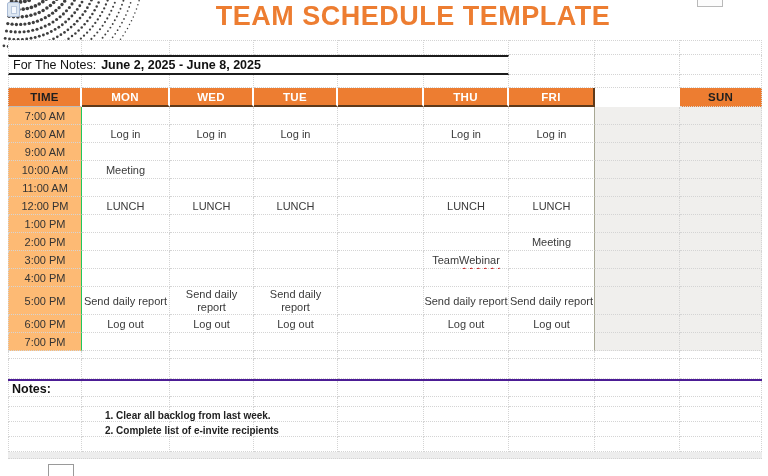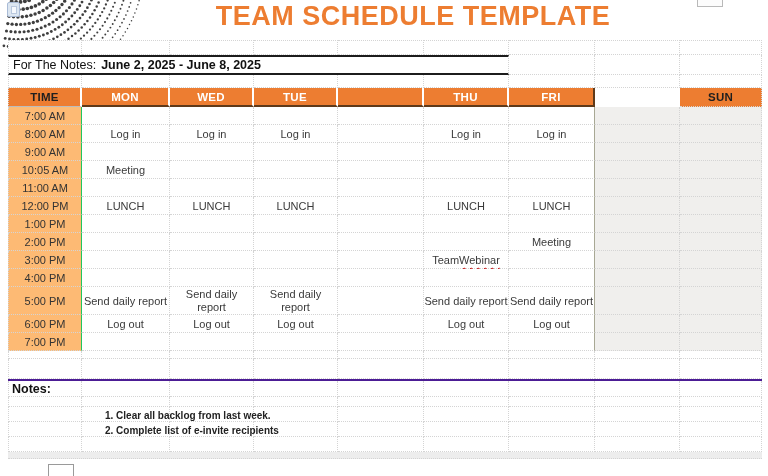--- a/index.html
+++ b/index.html
@@ -366,21 +366,21 @@
         <div class="cell w1"></div>
         <div class="cell w2"></div>
         <div class="cell w3"></div>
         <div class="cell w4"></div>
         <div class="cell w5"></div>
         <div class="cell w6  fricol"></div>
         <div class="cell w7 wkend"></div>
         <div class="cell w8 wkend"></div>
       </div>
       <div class="row body" style="height: 18px;">
-        <div class="cell w0 timecell">10:05 AM</div>
+        <div class="cell w0 timecell">10:00 AM</div>
         <div class="cell w1">Meeting</div>
         <div class="cell w2"></div>
         <div class="cell w3"></div>
         <div class="cell w4"></div>
         <div class="cell w5"></div>
         <div class="cell w6  fricol"></div>
         <div class="cell w7 wkend"></div>
         <div class="cell w8 wkend"></div>
       </div>
       <div class="row body" style="height: 18px;">

